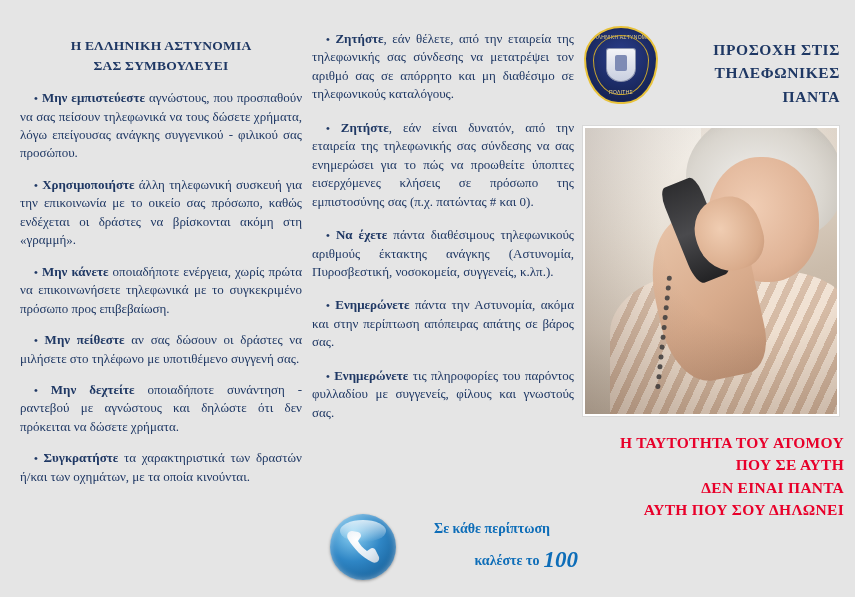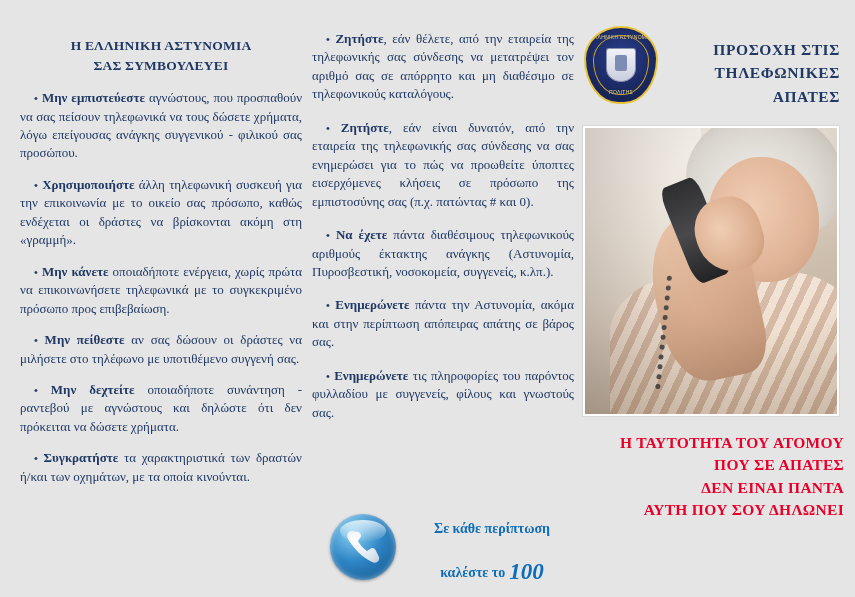--- a/index.html
+++ b/index.html
@@ -260,21 +260,22 @@
     left: 76px; top: 8px;
     width: 172px;
     color: #0d6db8;
     font-weight: bold;
     font-size: 14px;
     line-height: 1.5;
     text-align: center;
   }
   .callout-line2 {
     display: block;
-    margin-top: 16px;
+    margin-top: 4px;
+    text-align: right;
   }
   .callout-number {
     color: #0d6db8;
     font-weight: bold;
     font-style: italic;
     font-size: 23px;
     vertical-align: -2px;
     margin-left: 4px;
     font-family: "Liberation Serif", serif;
   }
@@ -353,42 +354,42 @@
       <div class="badge-shape">
         <div class="badge-top-text">ΕΛΛΗΝΙΚΗ ΑΣΤΥΝΟΜΙΑ</div>
         <div class="badge-ring"></div>
         <div class="badge-inner"></div>
         <div class="badge-bot-text">ΠΟΛΙΤΗΣ</div>
       </div>
     </div>
     <div class="right-title">
       <span>ΠΡΟΣΟΧΗ  ΣΤΙΣ</span><br>
       <span>ΤΗΛΕΦΩΝΙΚΕΣ</span><br>
-      <span>ΑΠΑΤΕΣ</span>
+      <span>ΠΑΝΤΑ</span>
     </div>
   </div>
 
   <div class="photo">
     <div class="photo-inner">
       <div class="ph-bg"></div>
       <div class="ph-wall"></div>
       <div class="ph-garment"></div>
       <div class="ph-hair"></div>
       <div class="ph-face"></div>
       <div class="ph-arm"></div>
       <div class="ph-cord"></div>
       <div class="ph-phone"></div>
       <div class="ph-hand"></div>
       <div class="ph-shadow"></div>
     </div>
   </div>
 
   <div class="red-caption">
     <span>Η ΤΑΥΤΟΤΗΤΑ ΤΟΥ ΑΤΟΜΟΥ</span><br>
-    <span>ΠΟΥ ΣΕ ΑΠΑΤΕΣ</span><br>
+    <span>ΠΟΥ ΣΕ ΑΥΤΗ</span><br>
     <span>ΔΕΝ ΕΙΝΑΙ ΠΑΝΤΑ</span><br>
     <span>ΑΥΤΗ ΠΟΥ ΣΟΥ ΔΗΛΩΝΕΙ</span>
   </div>
 
   <div class="callout">
     <div class="phone-icon">
       <div class="phone-gloss"></div>
     </div>
     <div class="callout-text">
       <span>Σε κάθε περίπτωση</span>

